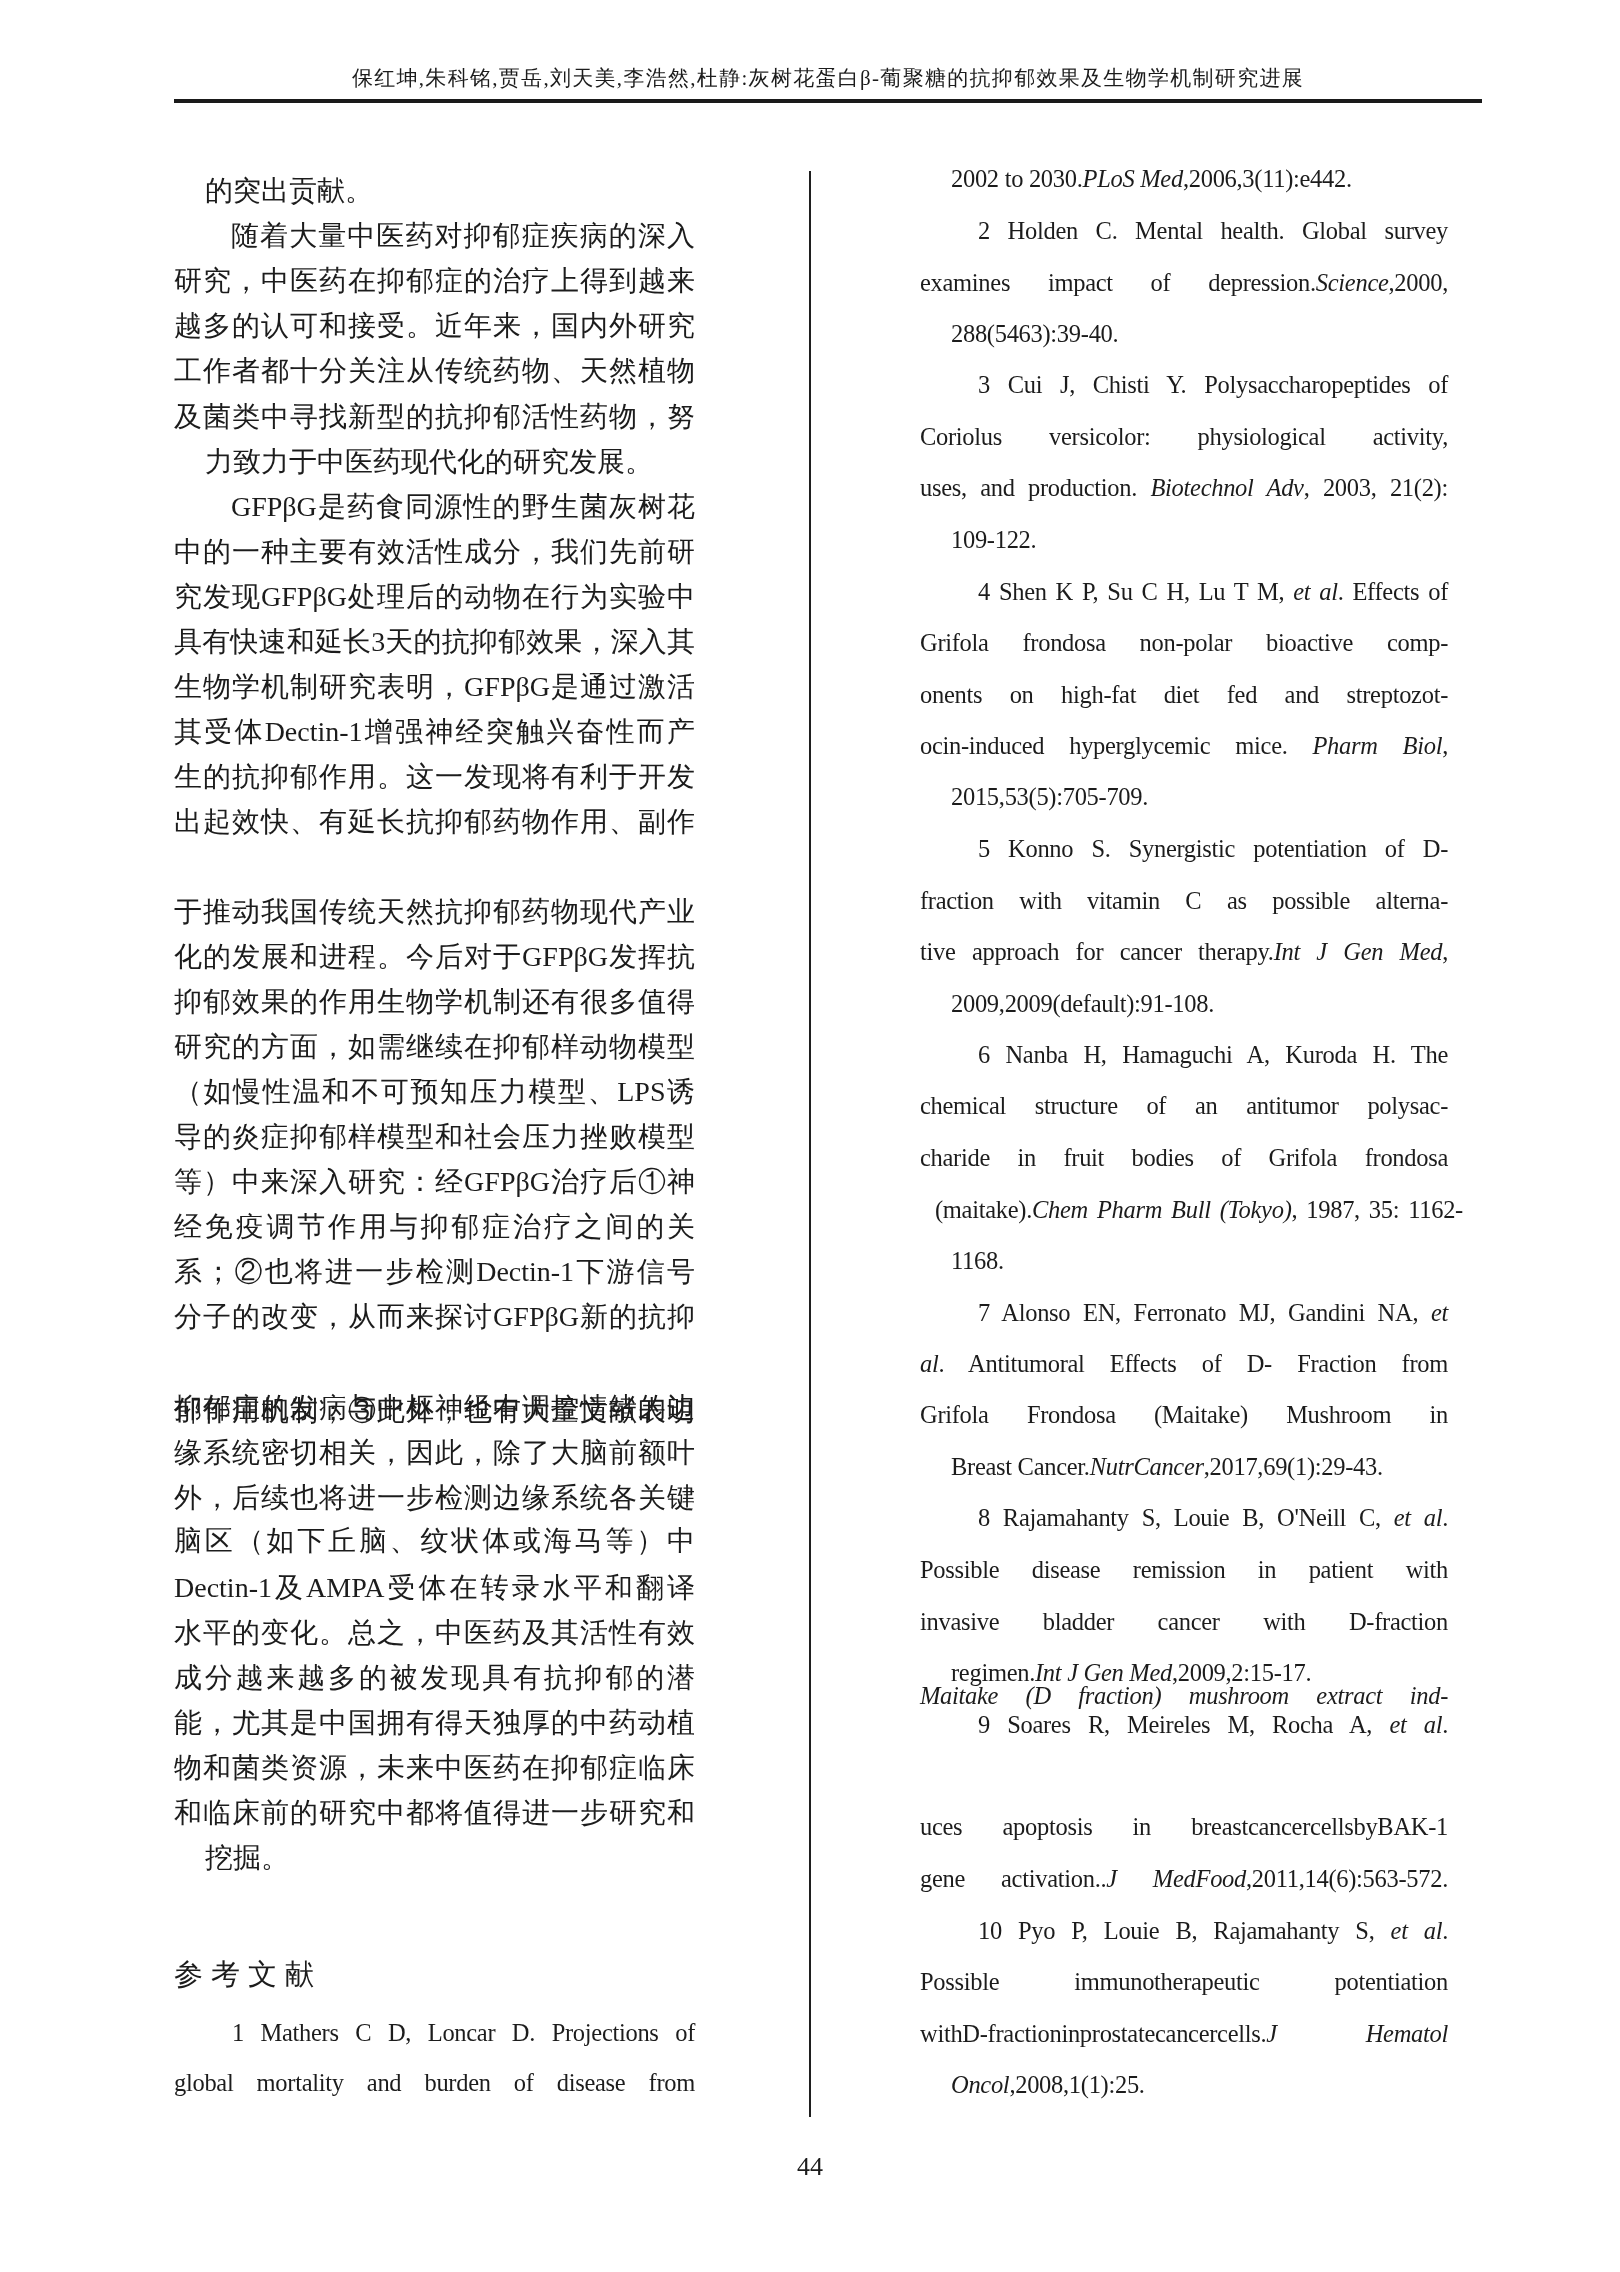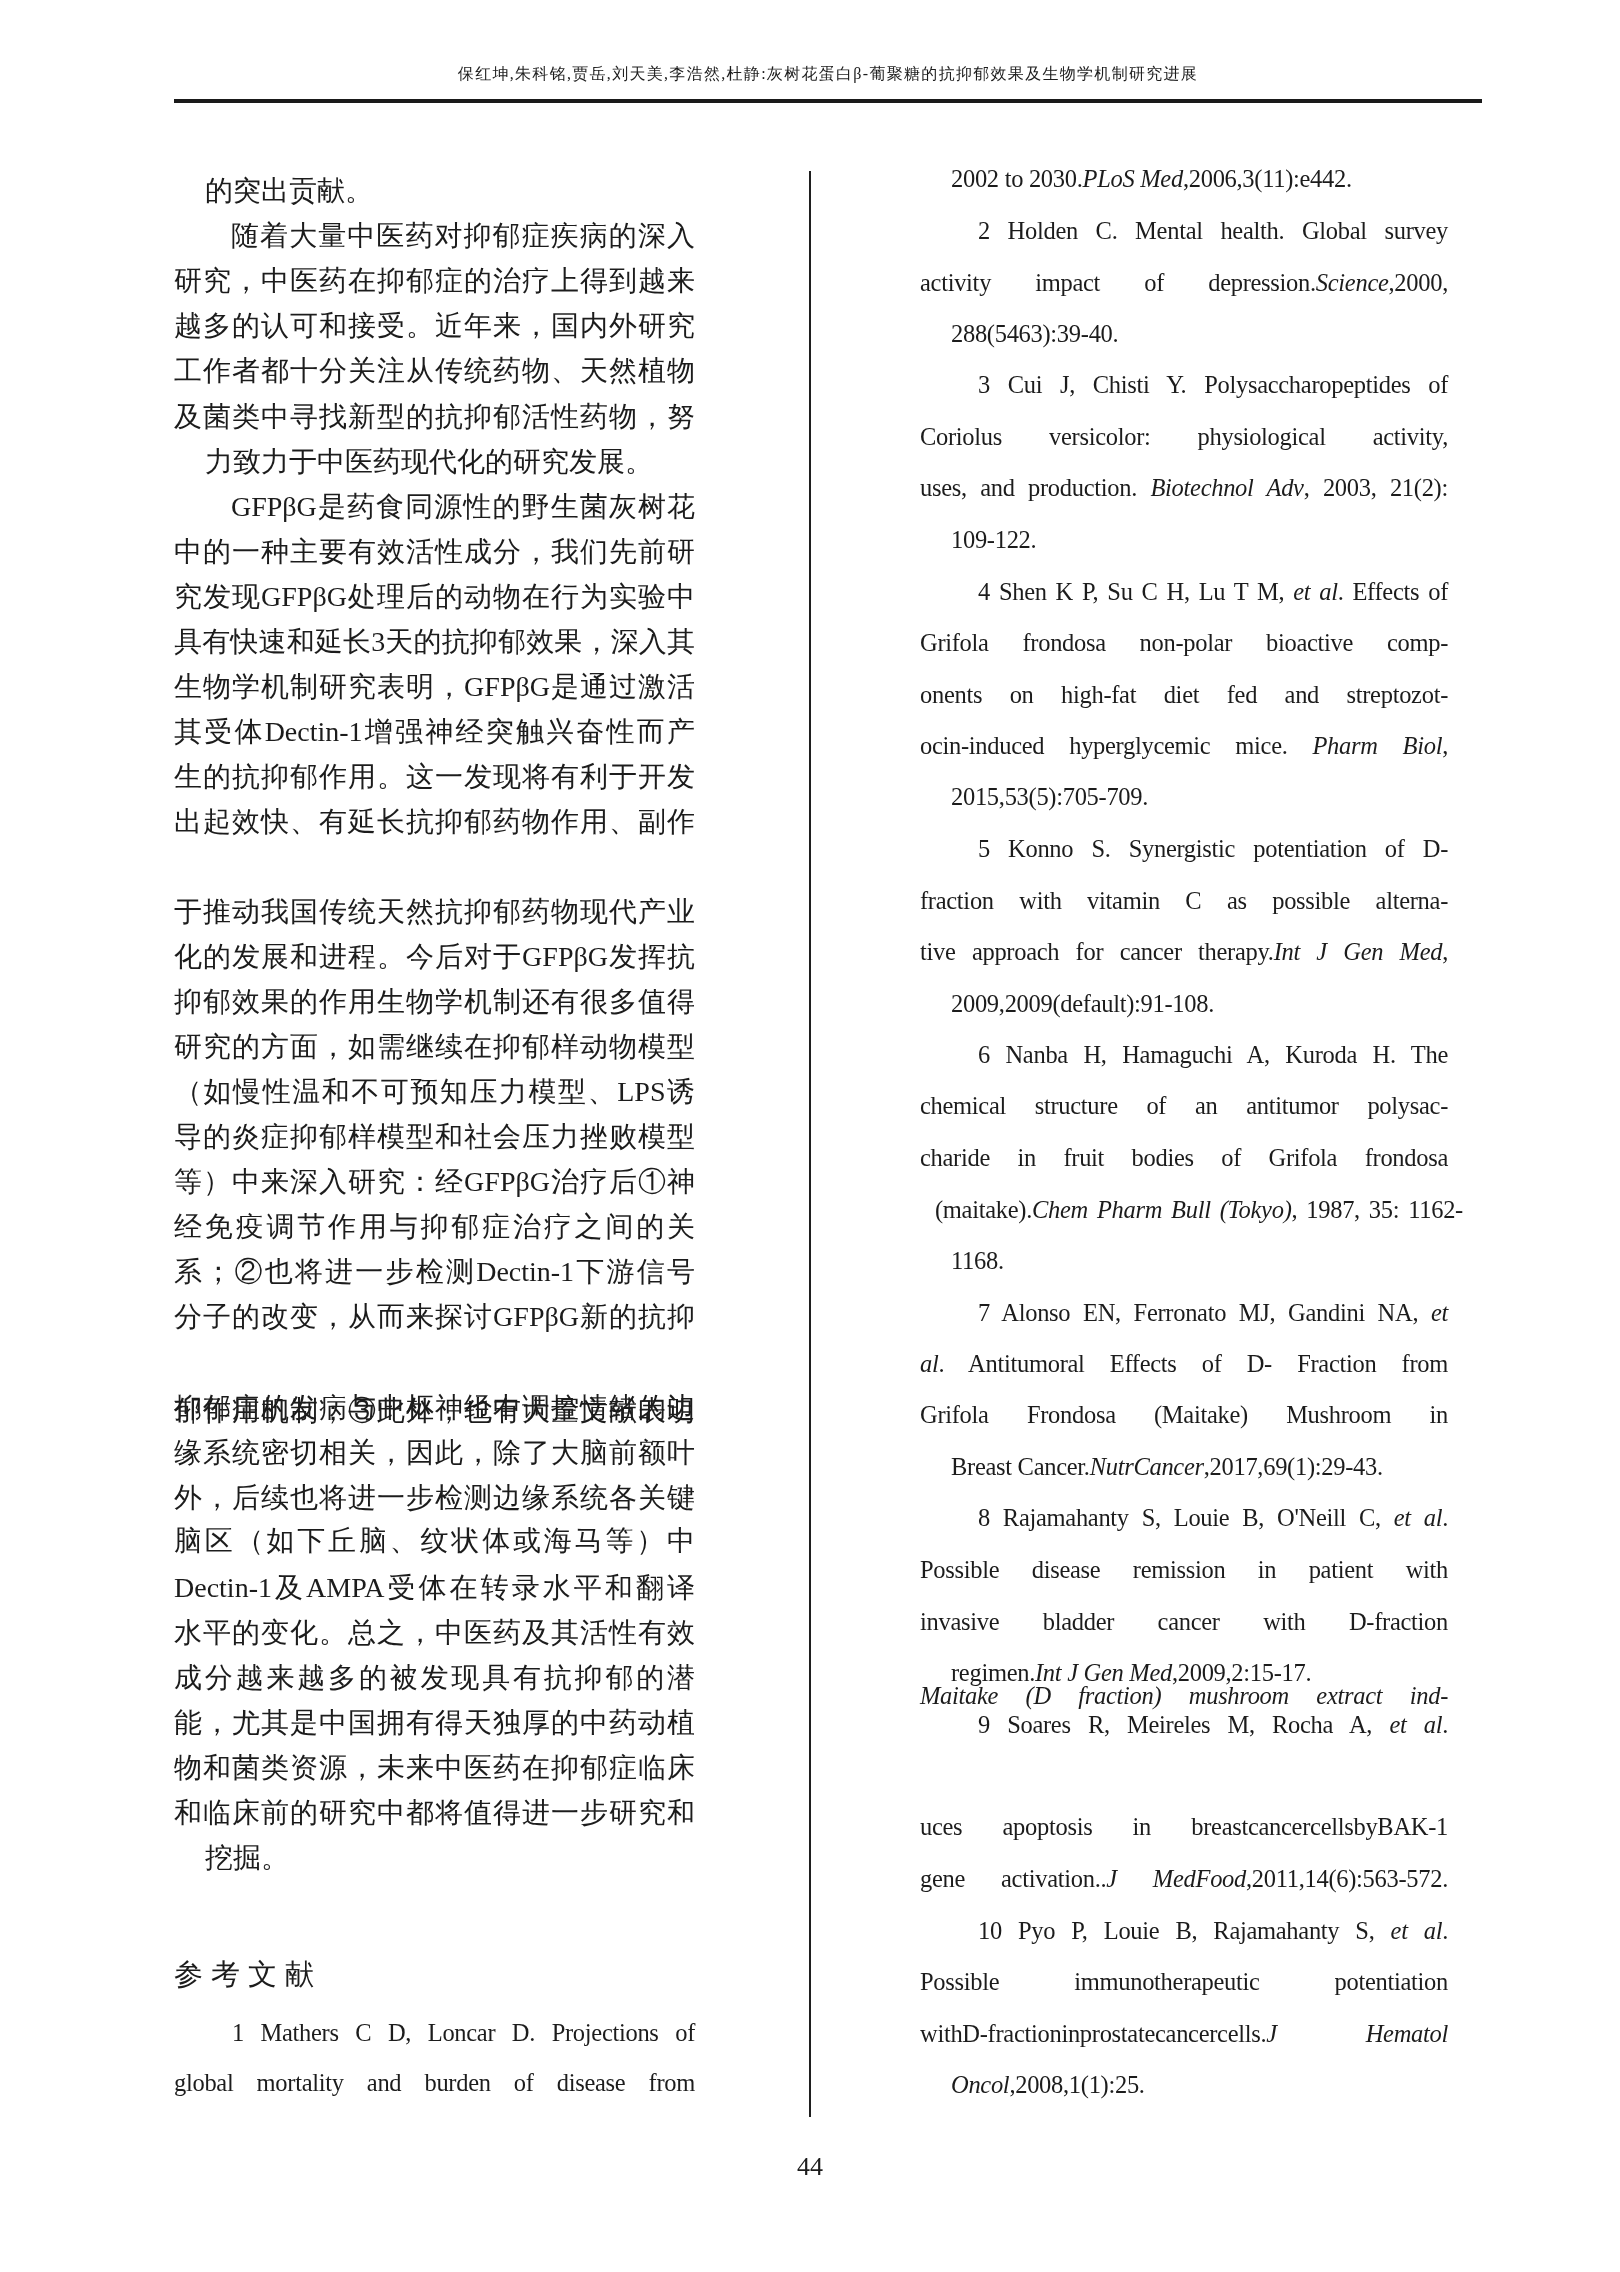--- a/index.html
+++ b/index.html
@@ -11,21 +11,21 @@
     font-family:"Liberation Serif","DejaVu Serif",serif;
     color:#1c1c1c;
     overflow:hidden;
   }
   .header-title{
     position:absolute;
     top:64px;
     left:174px;
     width:1308px;
     text-align:center;
-    font-size:16px;
+    font-size:21px;
     letter-spacing:1.3px;
     white-space:nowrap;
   }
   .header-rule{
     position:absolute;
     top:99px;
     left:174px;
     width:1308px;
     height:4px;
     background:#1a1a1a;
@@ -123,21 +123,21 @@
       <div class="line cn just" style="top: 1751px;"><span>物和菌类资源，未来中医药在抑郁症临床</span></div>
       <div class="line cn just" style="top: 1796px;"><span>和临床前的研究中都将值得进一步研究和</span></div>
       <div class="line cn noj" style="top: 1841px;"><span>挖掘。</span></div>
       <div class="line en just ind" style="top: 2019px;"><span>1 Mathers C D, Loncar D. Projections of</span></div>
       <div class="line en just" style="top: 2069px;"><span>global mortality and burden of disease from</span></div>
     </div>
 
   <div class="column col-right" id="right-column">
       <div class="line en noj" style="top: 165px;"><span>2002 to 2030.</span><i>PLoS Med</i><span>,2006,3(11):e442.</span></div>
       <div class="line en just ind" style="top: 217px;"><span>2 Holden C. Mental health. Global survey</span></div>
-      <div class="line en just" style="top: 269px;"><span>activity impact of depression.</span><i>Science</i><span>,2000,</span></div>
+      <div class="line en just" style="top: 269px;"><span>examines impact of depression.</span><i>Science</i><span>,2000,</span></div>
       <div class="line en noj" style="top: 320px;"><span>288(5463):39-40.</span></div>
       <div class="line en just ind" style="top: 371px;"><span>3 Cui J, Chisti Y. Polysaccharopeptides of</span></div>
       <div class="line en just" style="top: 423px;"><span>Coriolus versicolor: physiological activity,</span></div>
       <div class="line en just" style="top: 474px;"><span>uses, and production. </span><i>Biotechnol Adv</i><span>, 2003, 21(2):</span></div>
       <div class="line en noj" style="top: 526px;"><span>109-122.</span></div>
       <div class="line en just ind" style="top: 578px;"><span>4 Shen K P, Su C H, Lu T M, </span><i>et al</i><span>. Effects of</span></div>
       <div class="line en just" style="top: 629px;"><span>Grifola frondosa non-polar bioactive comp-</span></div>
       <div class="line en just" style="top: 681px;"><span>onents on high-fat diet fed and streptozot-</span></div>
       <div class="line en just" style="top: 732px;"><span>ocin-induced hyperglycemic mice. </span><i>Pharm Biol</i><span>,</span></div>
       <div class="line en noj" style="top: 783px;"><span>2015,53(5):705-709.</span></div>

